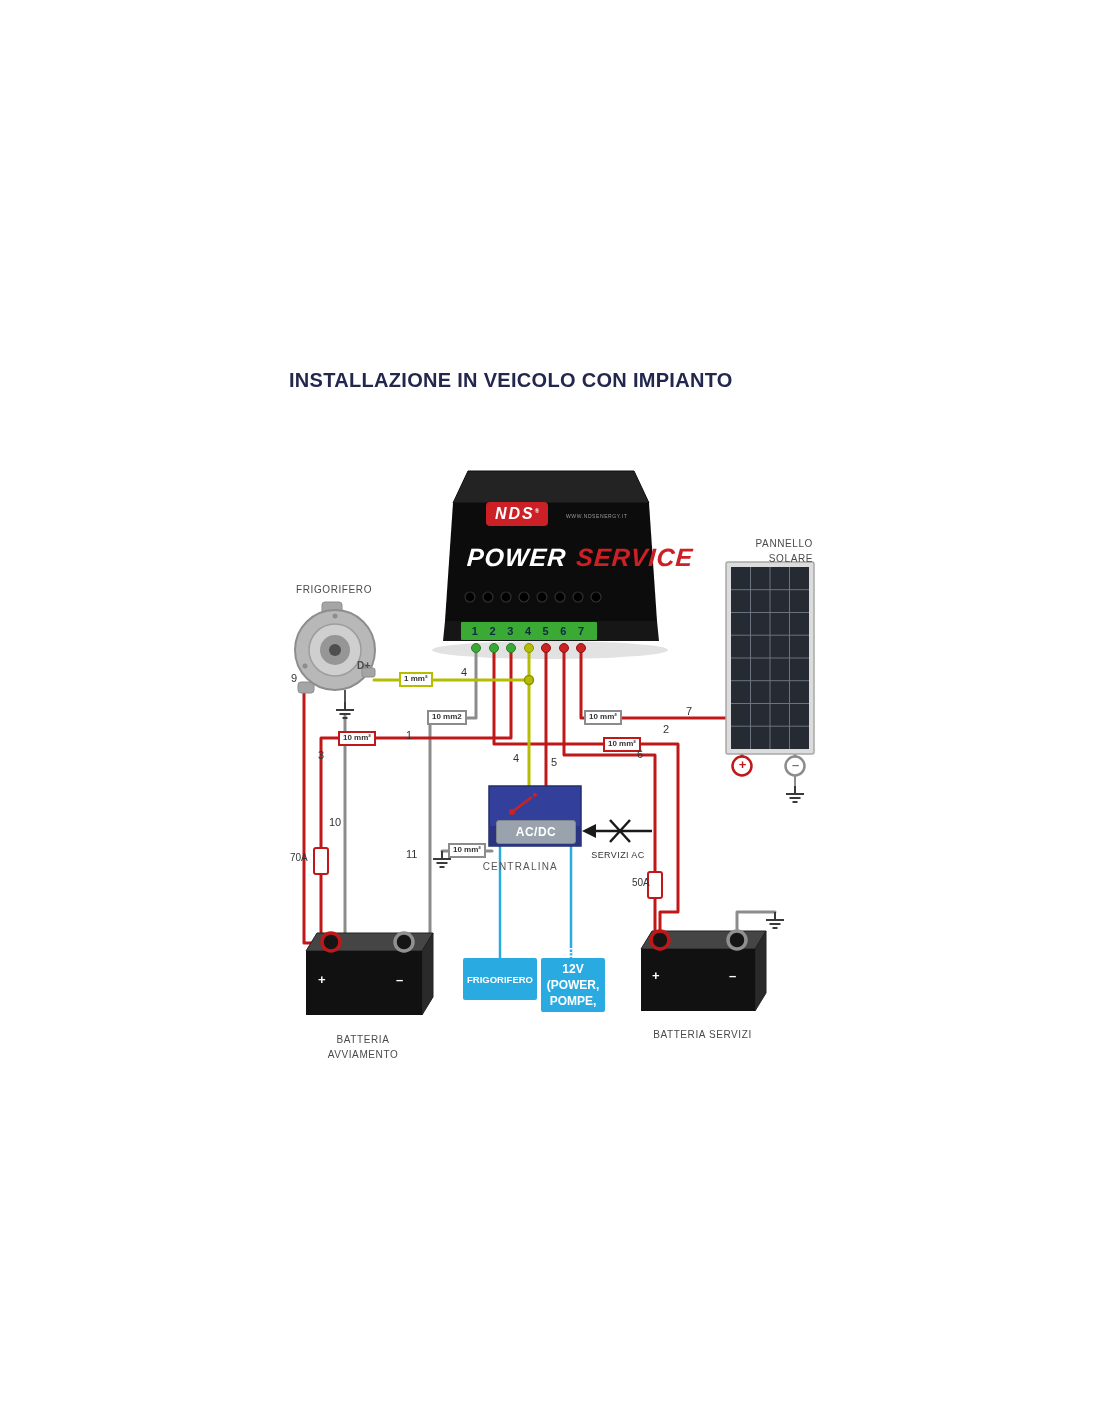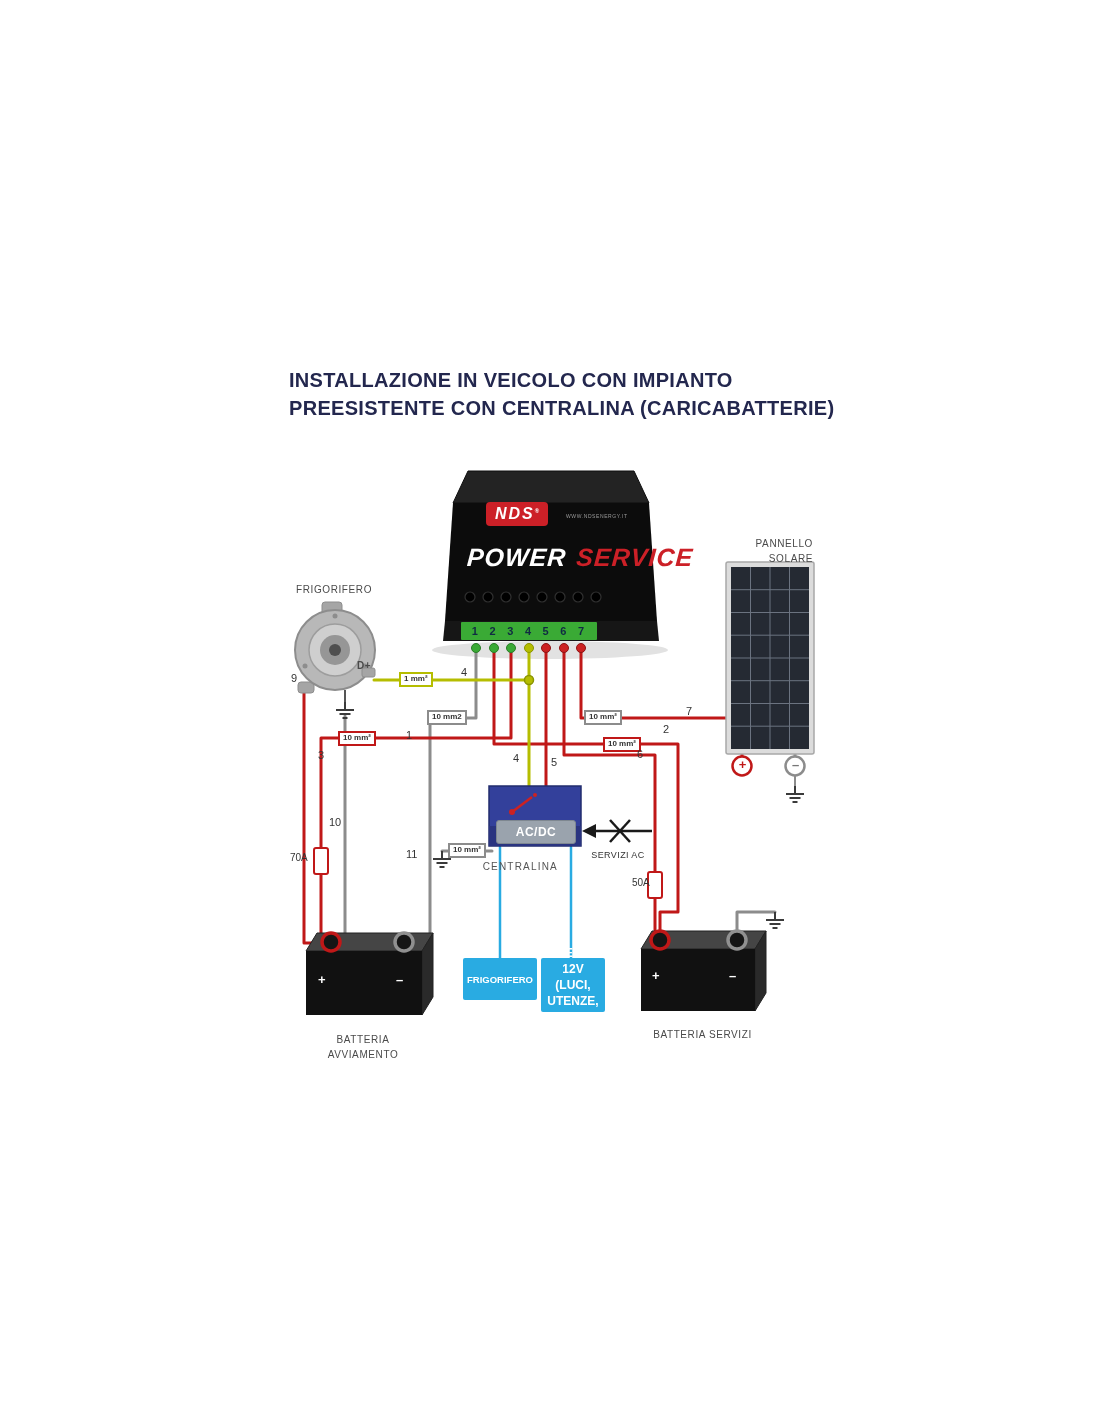--- a/index.html
+++ b/index.html
@@ -181,21 +181,20 @@
       <polygon points="641,949 652,931 766,931 755,949" fill="#454545" stroke="#222"></polygon>
       <polygon points="755,949 766,931 766,993 755,1011" fill="#2a2a2a" stroke="#222"></polygon>
       <rect x="641" y="949" width="114" height="62" fill="#111"></rect>
       <circle cx="660" cy="940" r="9" fill="#151515" stroke="#c01818" stroke-width="3.5"></circle>
       <circle cx="737" cy="940" r="9" fill="#151515" stroke="#909090" stroke-width="3.5"></circle>
     </g>
   </svg>
 
   <div class="abs title">
     <div>INSTALLAZIONE IN VEICOLO CON IMPIANTO</div>
-    <div>PREESISTENTE CON CENTRALINA (CARICABATTERIE)</div>
   </div>
 
   <div class="abs nds-logo"><span>NDS</span><sup>®</sup></div>
   <div class="abs nds-site">WWW.NDSENERGY.IT</div>
   <div class="abs powerservice">
     <span class="p">POWER</span><span class="s">SERVICE</span>
   </div>
   <div class="abs term-row">
     <span>1</span>
     <span>2</span>
@@ -211,21 +210,21 @@
   <div class="abs comp-label" style="left:731px;top:536px;width:82px;text-align:right;line-height:1.5;">
     <div>PANNELLO</div>
     <div>SOLARE</div>
   </div>
   <div class="abs acdc">AC/DC</div>
   <div class="abs centralina-label">CENTRALINA</div>
   <div class="abs ingresso-label">SERVIZI AC</div>
   <div class="abs bluebox frigo">FRIGORIFERO</div>
   <div class="abs bluebox utenze">
     <div>UTENZE 12V</div>
-    <div>(LUCI, UTENZE,</div>
+    <div>(POWER, POMPE,</div>
     <div>ECC...)</div>
   </div>
   <div class="abs batt-label" style="left:313px;top:1032px;width:100px;">
     <div>BATTERIA</div>
     <div>AVVIAMENTO</div>
   </div>
   <div class="abs batt-label" style="left:645px;top:1027px;width:115px;">BATTERIA SERVIZI</div>
 
   <div class="abs fuse-label" style="left:274px;top:852px;">70A</div>
   <div class="abs fuse-label" style="left:616px;top:877px;">50A</div>

